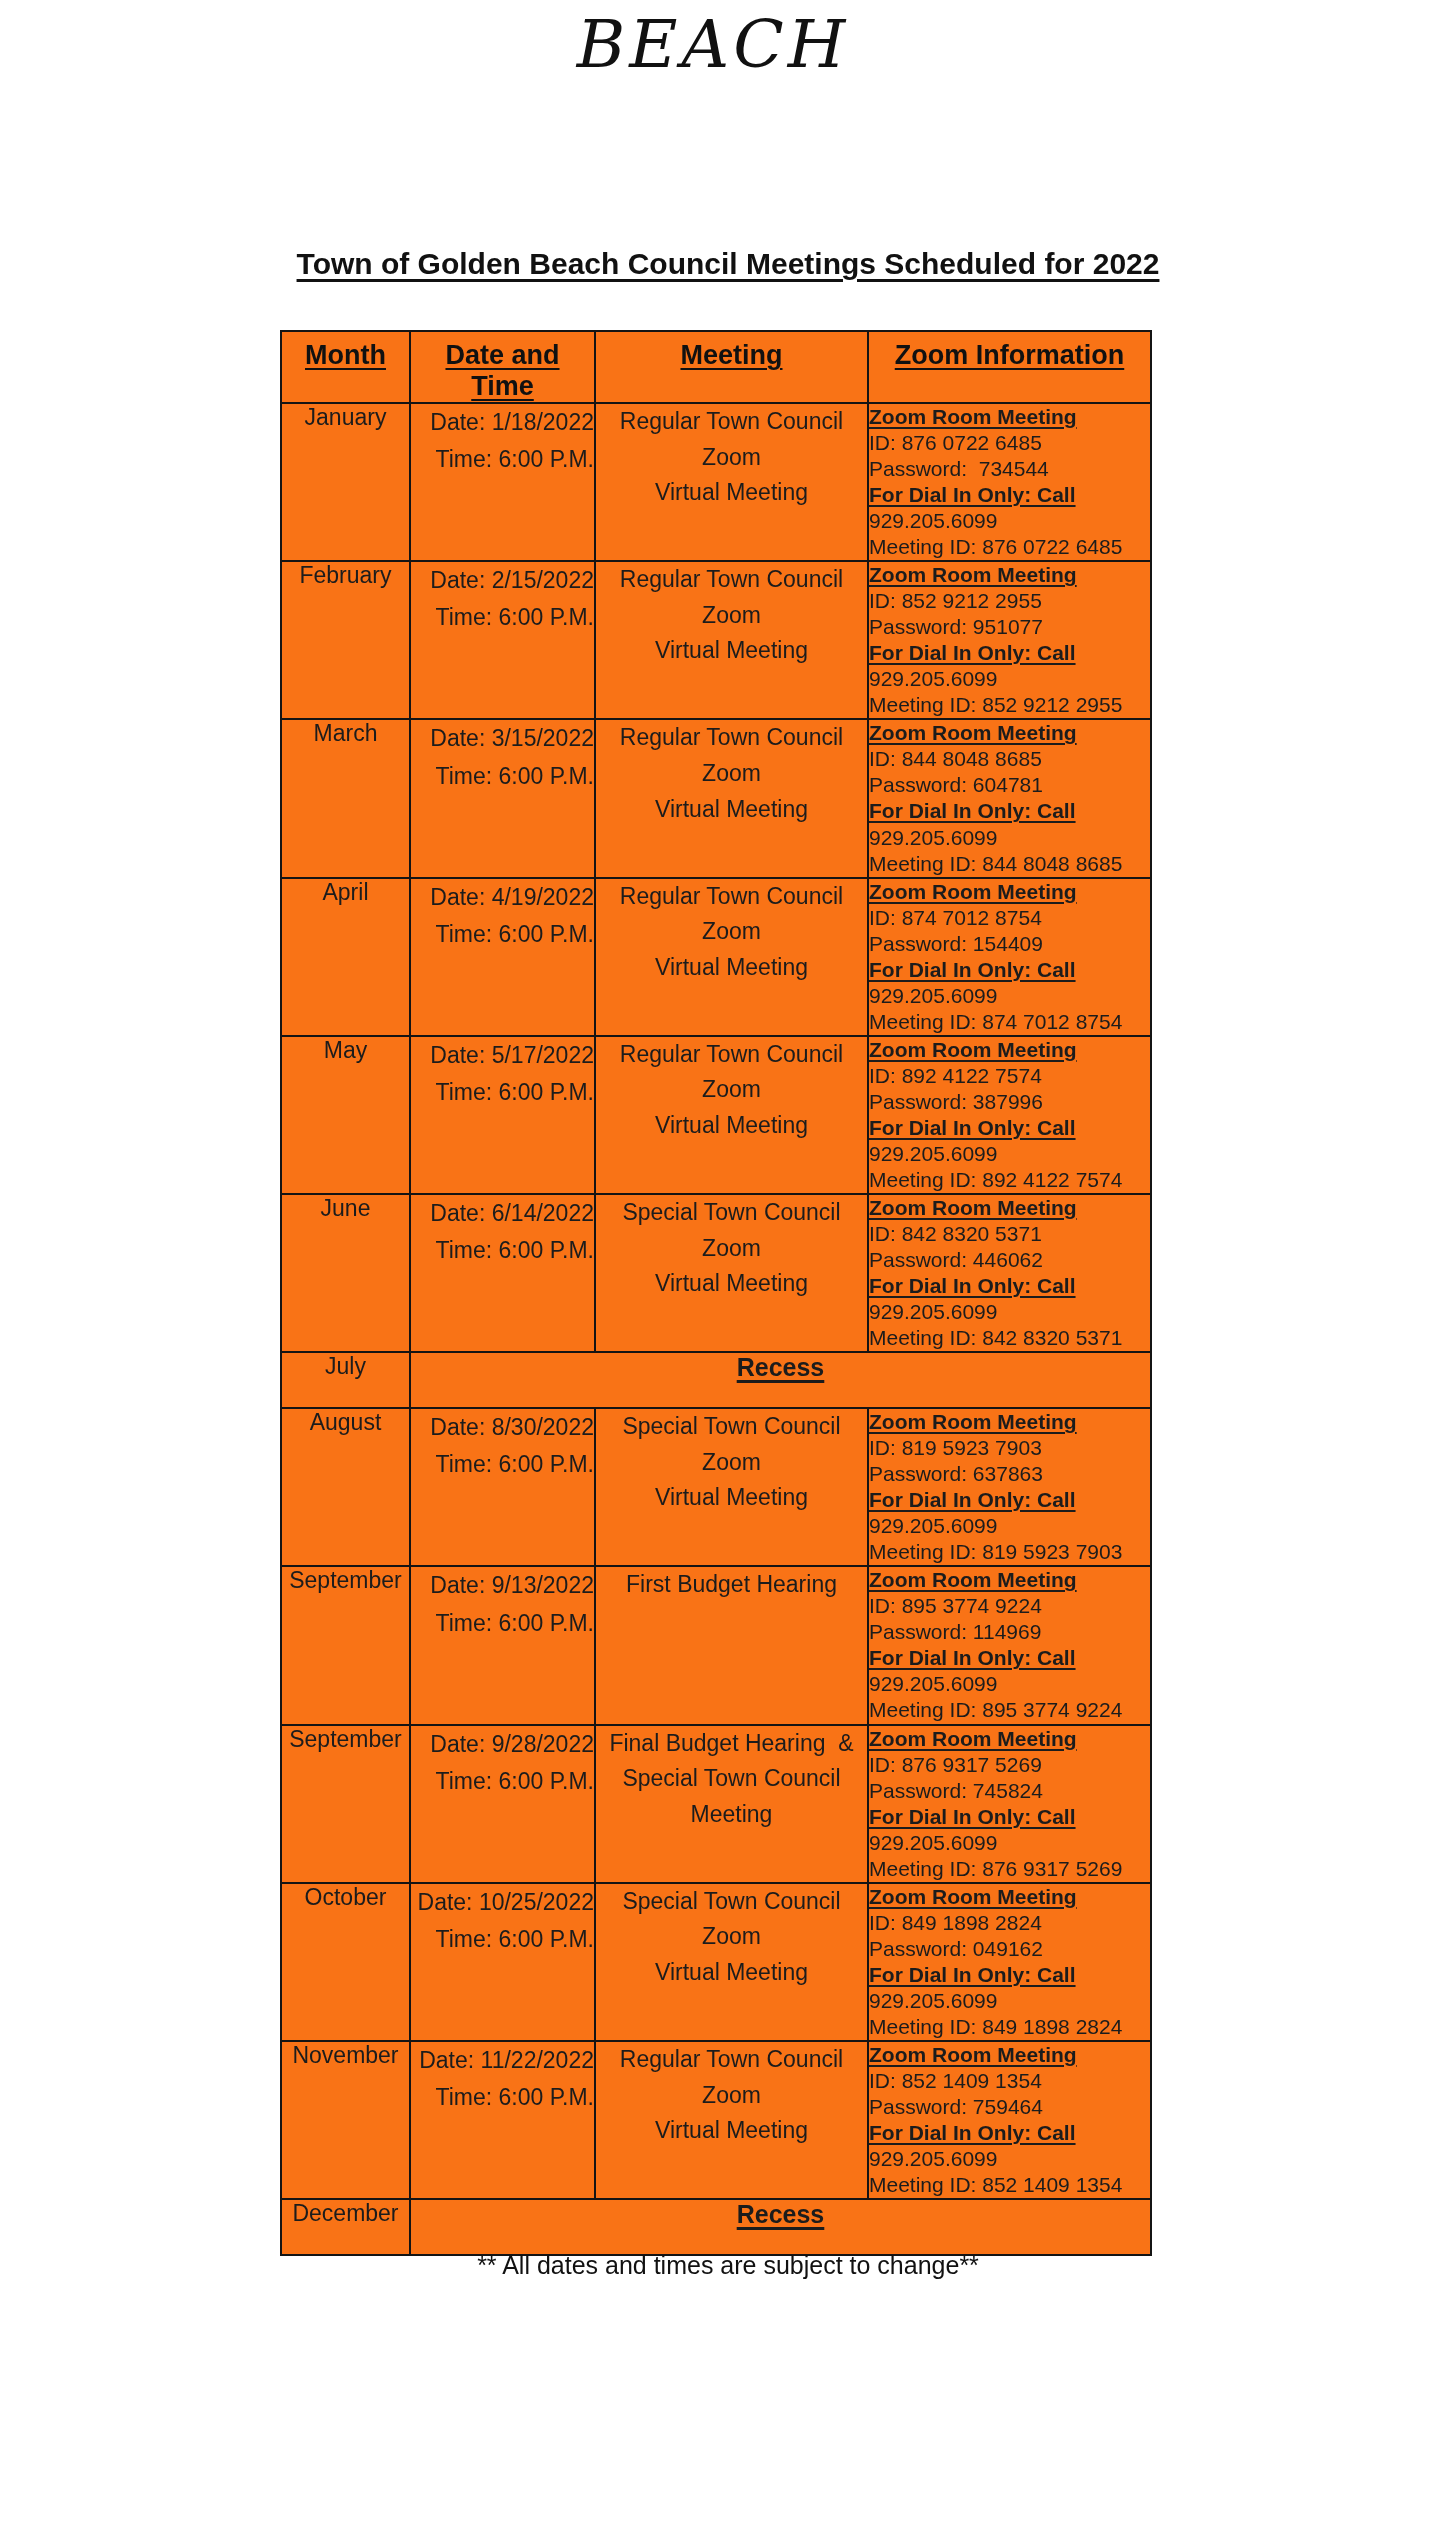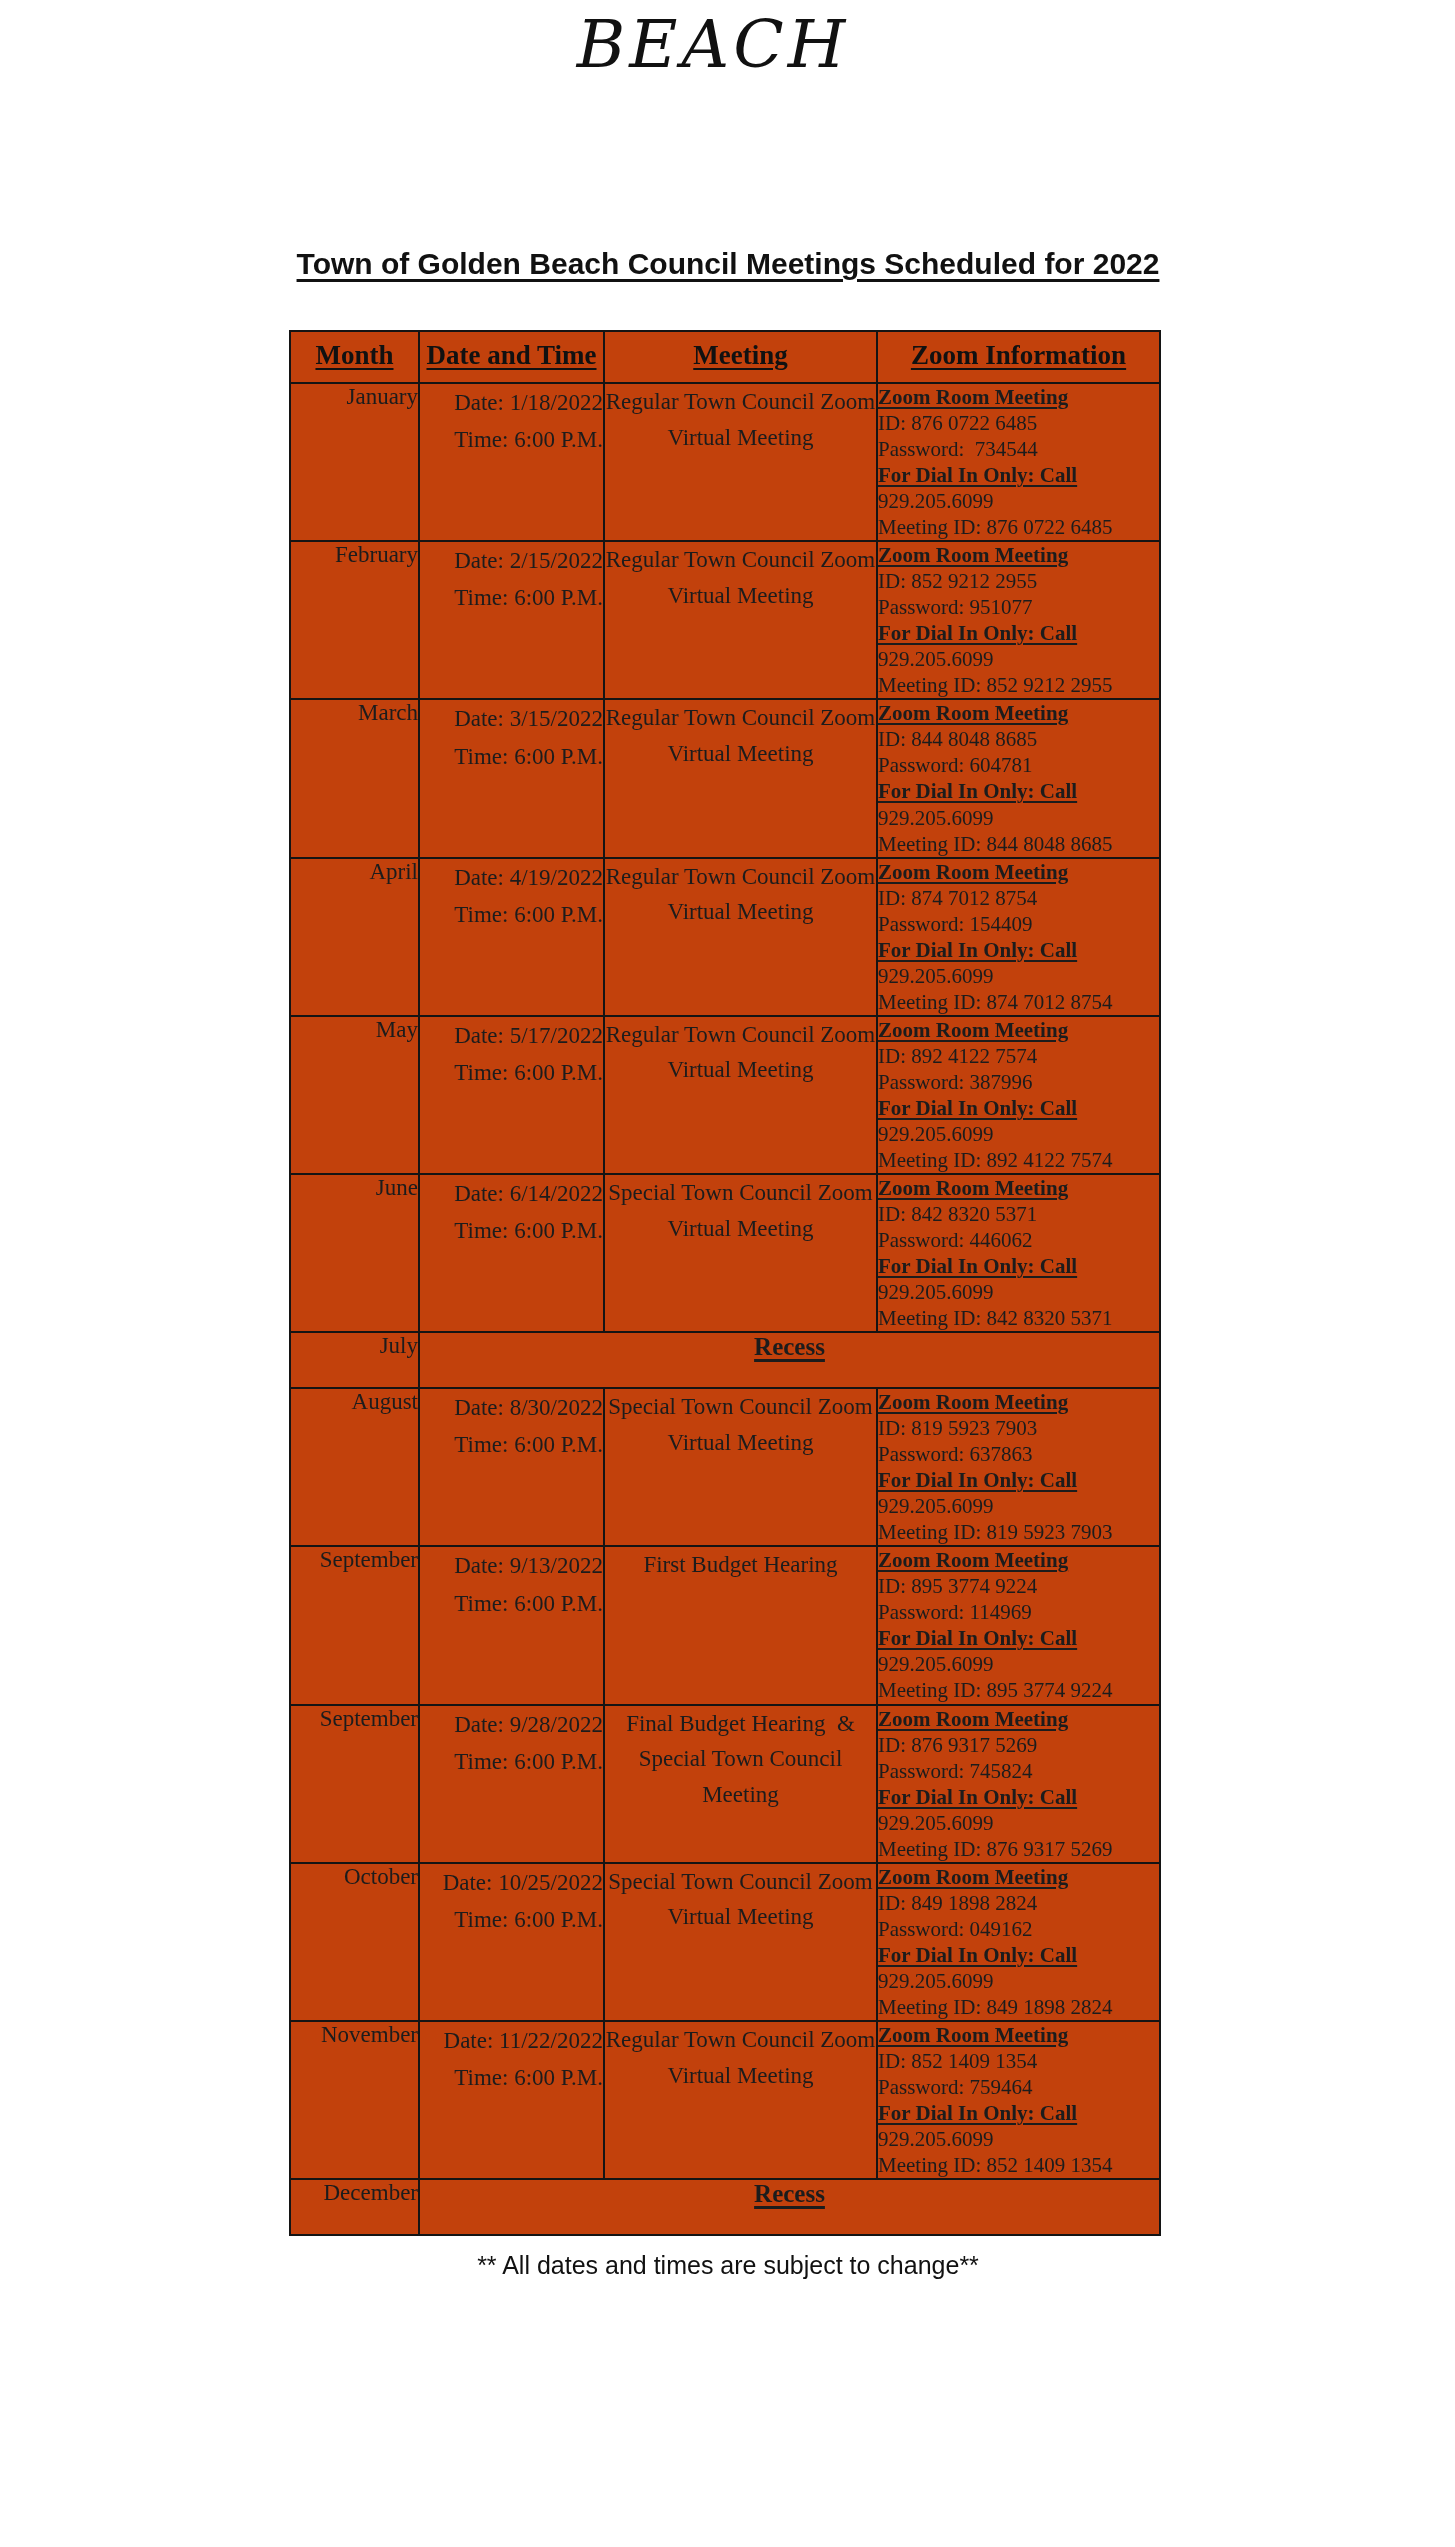--- a/index.html
+++ b/index.html
@@ -56,27 +56,26 @@
     font-weight: bold;
     text-decoration: underline;
     text-underline-offset: 5px;
     text-decoration-thickness: 3px;
     color: #111111;
   }
 
   
   table.meetings {
     position: absolute;
-    left: 289px;
+    left: 280px;
     top: 330px;
     width: 870px;
     border-collapse: collapse;
     table-layout: fixed;
-    background: #c2410c;
-    font-family: Liberation Serif, serif;
+    background: #f97316;
   }
   table.meetings col.c-month { width: 129px; }
   table.meetings col.c-date  { width: 185px; }
   table.meetings col.c-meet  { width: 273px; }
   table.meetings col.c-zoom  { width: 283px; }
 
   table.meetings th,
   table.meetings td {
     border: 2px solid #141414;
     vertical-align: top;
@@ -92,21 +91,21 @@
     text-decoration-thickness: 2px;
     text-align: center;
     padding-top: 8px;
     color: #111111;
   }
 
   tr.data-row { height: 157px; }
   tr.recess-row { height: 56px; }
 
   td.month-cell {
-    text-align: right;
+    text-align: center;
     font-size: 23px;
     padding-top: 12px;
   }
   td.date-cell {
     text-align: right;
     font-size: 23px;
     padding-top: 10px;
     line-height: 1.62;
   }
   td.meeting-cell {

